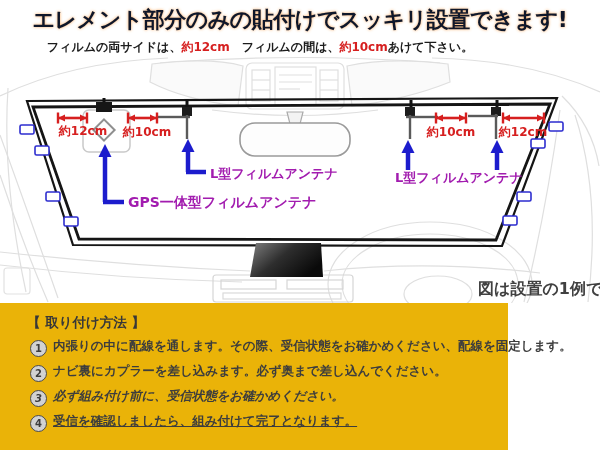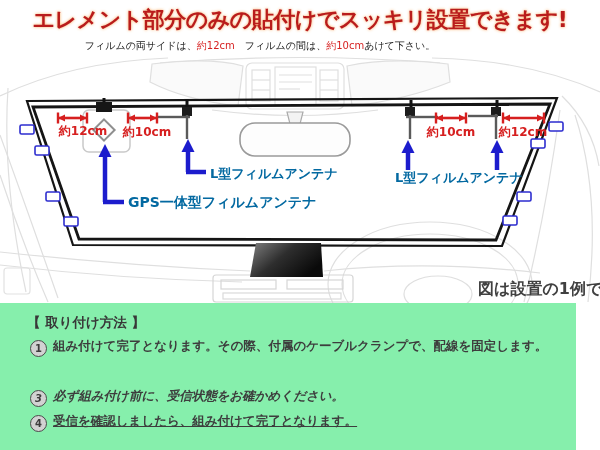--- a/index.html
+++ b/index.html
@@ -3,43 +3,43 @@
 <meta charset="utf-8">
 <style>
   html,body{margin:0;padding:0;}
   .stage{
     position:relative;width:600px;height:450px;overflow:hidden;background:#ffffff;
     font-family:"DejaVu Sans","Liberation Sans",sans-serif;
   }
   .stage svg{position:absolute;left:0;top:0;}
   .main-title{
     position:absolute;left:0;top:5px;width:600px;text-align:center;
-    font-size:22px;font-weight:bold;color:#b91c1c;letter-spacing:-0.5px;
+    font-size:22px;font-weight:bold;color:#0f172a;letter-spacing:-0.5px;
     text-shadow:0 0 3px rgba(248,150,60,0.85);
     white-space:nowrap;
   }
   .sub-title{
     position:absolute;left:0;top:39px;width:520px;text-align:center;
-    font-size:10px;font-weight:normal;color:#1c1c1c;white-space:nowrap;
+    font-size:12px;font-weight:bold;color:#1c1c1c;white-space:nowrap;
   }
   .sub-title .red{color:#d61f1f;}
   .measure-label{
     position:absolute;width:56px;text-align:center;
     font-size:12px;font-weight:bold;color:#d61f1f;white-space:nowrap;
   }
   .green-label{
-    position:absolute;font-size:13px;font-weight:bold;color:#0369a1;white-space:nowrap;
+    position:absolute;font-size:13px;font-weight:bold;color:#a21caf;white-space:nowrap;
   }
   .green-label.big{font-size:14px;}
   .note-label{
     position:absolute;left:478px;top:279px;width:122px;
     font-size:16px;font-weight:bold;color:#404040;white-space:nowrap;
   }
   .instructions{
-    position:absolute;left:0;top:303px;width:576px;height:147px;background:#86efac;
+    position:absolute;left:0;top:303px;width:508px;height:147px;background:#eab308;
     color:#383838;
   }
   .instructions .heading{
     position:absolute;left:27px;top:11px;font-size:13.5px;font-weight:bold;white-space:nowrap;
   }
   .step{
     position:absolute;left:30px;font-size:12.5px;font-weight:bold;white-space:nowrap;
     color:#3d3d3d;
   }
   .step .num{
@@ -216,21 +216,24 @@
 
   <div class="green-label" style="left:210px;top:165px;">L型フィルムアンテナ</div>
   <div class="green-label big" style="left:128px;top:194px;text-align:center;">GPS一体型フィルムアンテナ</div>
   <div class="green-label" style="left:395px;top:169px;width:120px;text-align:center;">L型フィルムアンテナ</div>
 
   <div class="note-label">図は設置の1例です。</div>
 
   <div class="instructions">
     <div class="heading">【 取り付け方法 】</div>
     <div class="step s1">
-      <span class="num">1</span><span>組み付けて完了となります。その際、付属のケーブルクランプで、配線を固定します。</span>
+      <span class="num">1</span><span>内張りの中に配線を通します。その際、受信状態をお確かめください、配線を固定します。</span>
+    </div>
+    <div class="step s2">
+      <span class="num">2</span><span>ナビ裏にカプラーを差し込みます。必ず奥まで差し込んでください。</span>
     </div>
     <div class="step s3">
       <span class="num">3</span><span>必ず組み付け前に、受信状態をお確かめください。</span>
     </div>
     <div class="step s4">
       <span class="num">4</span><span>受信を確認しましたら、組み付けて完了となります。</span>
     </div>
   </div>
 
 </div>

